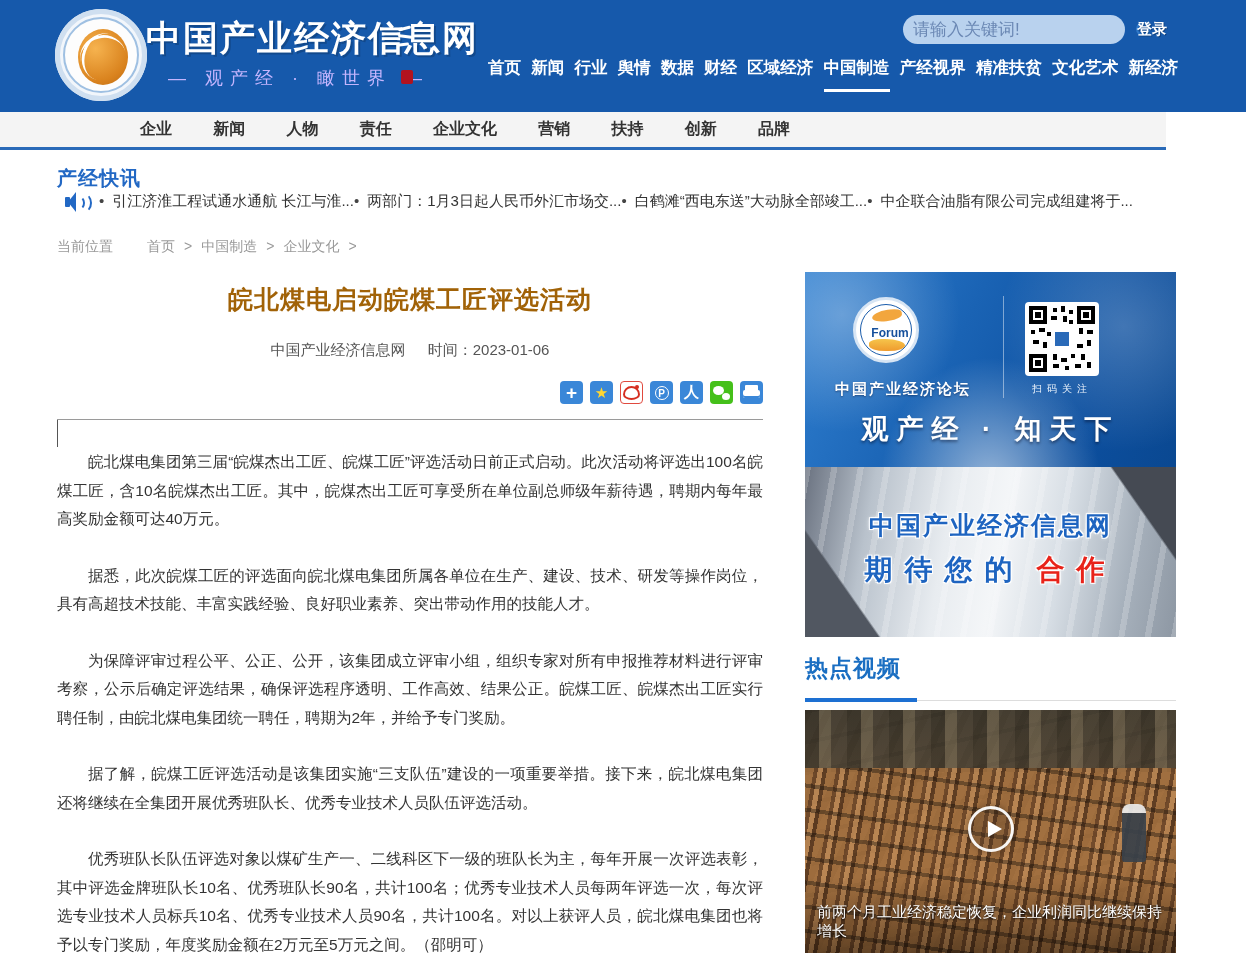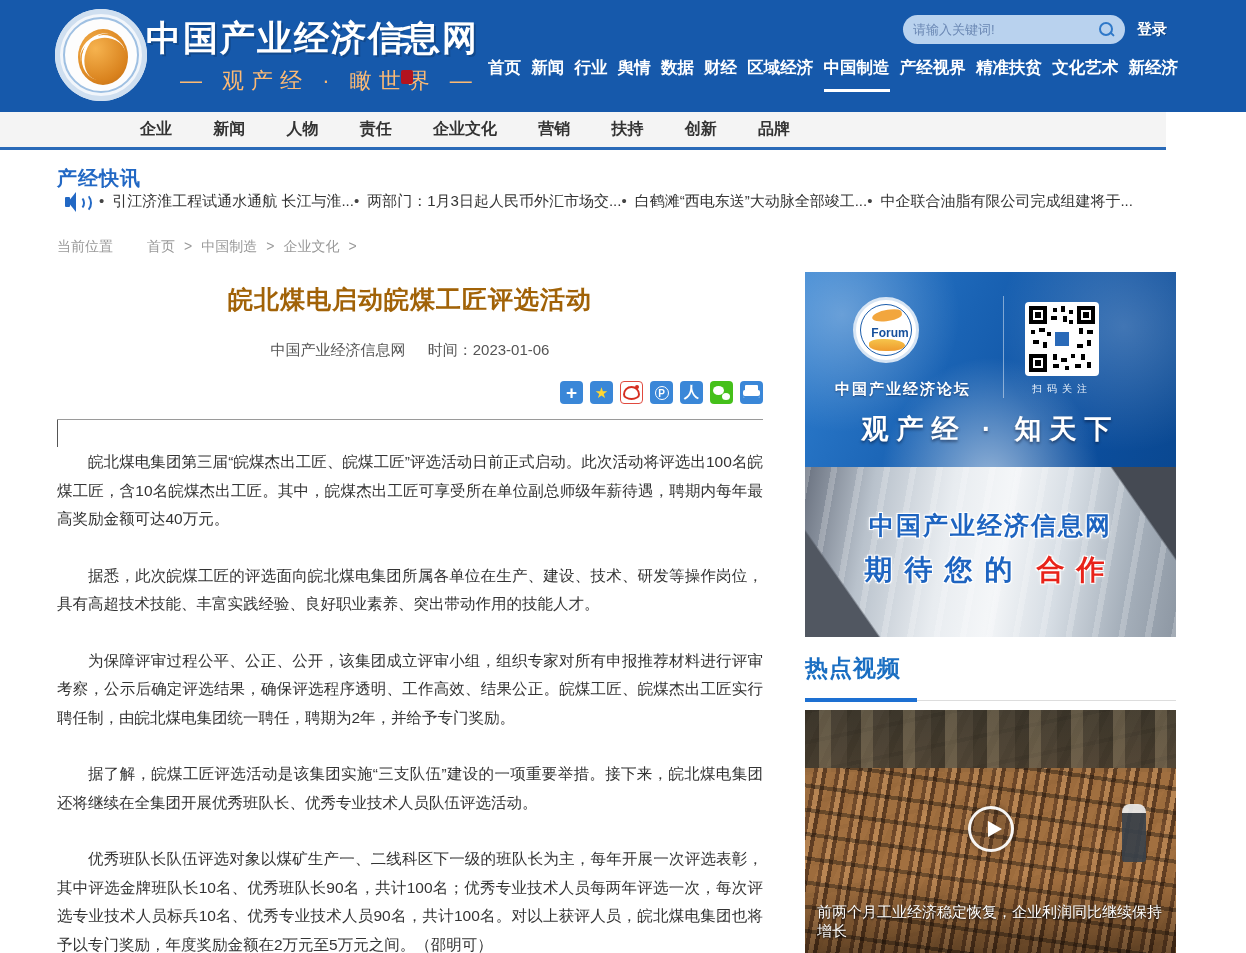--- a/index.html
+++ b/index.html
@@ -15,31 +15,31 @@
     background:#f2f6fb; box-shadow:inset 0 0 0 5px #cfdff0; cursor:pointer; }
   .logo-inner { position:absolute; inset:8px; border-radius:50%; background:#fdfdfd; border:2px solid #9fc0e2; overflow:hidden; }
   .globe { position:absolute; left:13px; top:10px; width:50px; height:56px; border-radius:50%;
     background:radial-gradient(circle at 35% 35%, #f6b34f, #d9821d 68%, #b96812); }
   .globe::before { content:""; position:absolute; inset:4px; border-radius:50%;
     border-left:3px solid #fff; transform:rotate(18deg); }
   .globe::after { content:""; position:absolute; inset:6px 2px; border-radius:50%;
     border-top:3px solid #fff; transform:rotate(-12deg); }
   .site-title { position:absolute; left:146px; top:15px; font-size:35px; font-weight:700; color:#fff;
     letter-spacing:2px; text-shadow:2px 2px 0 rgba(0,0,0,.18); }
-  .site-slogan { position:absolute; left:168px; top:66px; font-size:22px; color:#fdba74; letter-spacing:7px;margin-left:12px; }
+  .site-slogan { position:absolute; left:168px; top:66px; font-size:18px; color:#c4b5fd; letter-spacing:7px; }
   .sig { position:absolute; left:398px; top:22px; width:22px; height:66px; }
   .sig i { display:block; width:15px; height:3px; background:#fff; border-radius:2px; margin:5px 0; }
   .sig i:nth-child(1){ transform:rotate(-14deg); width:13px; }
   .sig i:nth-child(2){ transform:rotate(8deg); }
   .sig i:nth-child(3){ transform:rotate(-6deg); width:11px; }
   .seal { position:absolute; left:401px; top:70px; width:12px; height:14px; background:#b2131f; border-radius:2px; }
 
   .search-box { position:absolute; left:903px; top:15px; width:222px; height:29px; border-radius:15px;
     background:#b9d2ee; display:flex; align-items:center; padding:0 10px; }
-  .search-box input { flex:1; border:none; outline:none; background:transparent; font-size:13px; color:#a21caf; }
+  .search-box input { flex:1; border:none; outline:none; background:transparent; font-size:17px; color:#a21caf; }
   .search-box input::placeholder { color:#6b88b4; }
   .magnifier { position:relative; width:18px; height:18px; cursor:pointer; }
   .magnifier::before { content:""; position:absolute; left:2px; top:1px; width:10px; height:10px;
     border:2px solid #2f78c8; border-radius:50%; }
   .magnifier::after { content:""; position:absolute; left:12px; top:12px; width:6px; height:2px;
     background:#2f78c8; transform:rotate(45deg); border-radius:1px; }
   .login-btn { position:absolute; left:1137px; top:20px; font-size:15px; font-weight:700; color:#fff;
     cursor:pointer; text-shadow:1px 1px 0 rgba(0,0,0,.25); }
 
   .main-nav { position:absolute; left:488px; top:57px; width:690px; display:flex; justify-content:space-between; }

